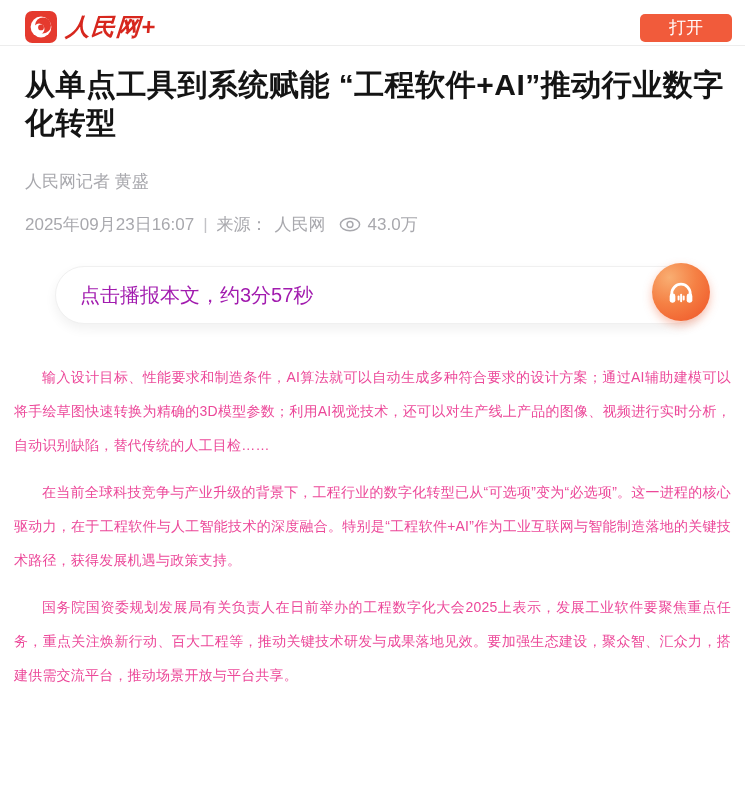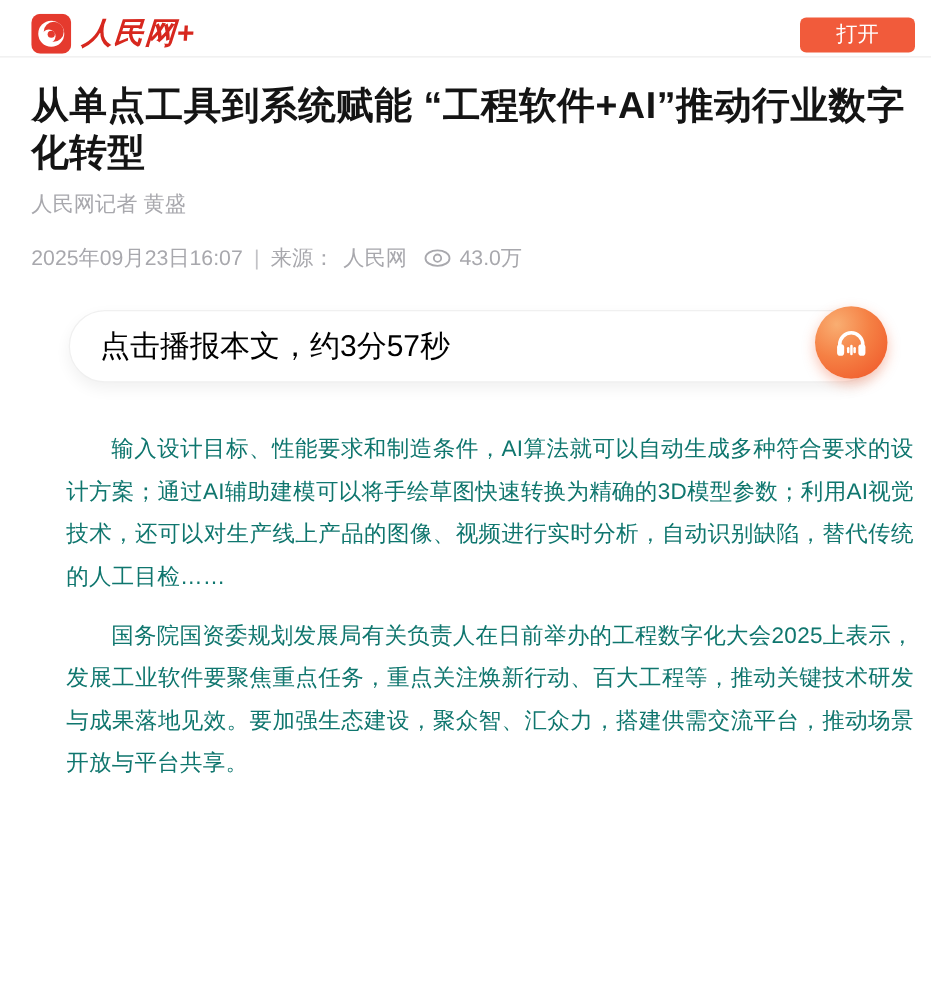--- a/index.html
+++ b/index.html
@@ -31,59 +31,58 @@
     font-family:inherit;
   }
 
   
   .article-head { padding:0 20px 0 25px; }
   .title {
     margin-top:20px;
     font-size:30px; line-height:38px; font-weight:700; color:#141414;
     letter-spacing:0.5px;
   }
-  .author { margin-top:10px; font-size:17px; color:#a8a8ad; }
+  .author { margin-top:28px; font-size:17px; color:#a8a8ad; }
   .meta {
     margin-top:20px; font-size:17px; color:#a8a8ad;
     display:flex; align-items:center; gap:7px;
   }
   .meta .sep { color:#c2c2c6; padding:0 2px; }
   .eye-icon { display:inline-block; margin-left:6px; }
 
   
   .audio {
     position:relative;
     margin:30px 42px 0 55px;
     height:58px;
     background:#fff;
     border:1px solid #f0f0f0;
     border-radius:29px;
     box-shadow:0 5px 12px rgba(0,0,0,0.06);
     display:flex; align-items:center;
     padding-left:24px;
     cursor:pointer;
   }
-  .audio-label { font-size:24px; color:#000000; }
+  .audio-label { font-size:20px; color:#a21caf; }
   .audio-btn {
     position:absolute; right:-8px; top:-4px;
     width:58px; height:58px; border-radius:50%;
     background:radial-gradient(circle at 30% 25%, #f9ae72 0%, #f58044 45%, #ef5226 100%);
     box-shadow:0 4px 10px rgba(239,82,38,0.35);
     display:flex; align-items:center; justify-content:center;
     border:none; cursor:pointer;
   }
 
   
   .article-body { margin-top:36px; padding:0 14px; }
   .article-body p {
-    font-size:18px; line-height:34px; color:#0f766e;
+    font-size:14px; line-height:34px; color:#ec4899;
     text-align:justify; text-indent:2em;
     margin-bottom:13px;
     letter-spacing:0.2px;
-    margin-left:39px;
   }
   .article-body p:last-child { margin-bottom:0; }
 </style>
 </head>
 <body>
 
 <div class="header">
   <div class="brand">
     <svg class="logo-square" viewBox="0 0 40 40">
       <rect width="40" height="40" rx="9" fill="#e53a2e"></rect>
@@ -122,14 +121,15 @@
       <rect x="32" y="26" width="8" height="13" rx="3.5" fill="#ffffff"></rect>
       <rect x="19.2" y="29" width="2.8" height="7" rx="1.4" fill="#ffffff"></rect>
       <rect x="22.8" y="26.5" width="2.8" height="12" rx="1.4" fill="#ffffff"></rect>
       <rect x="26.4" y="29" width="2.8" height="7" rx="1.4" fill="#ffffff"></rect>
     </svg>
   </button>
 </div>
 
 <div class="article-body">
   <p>输入设计目标、性能要求和制造条件，AI算法就可以自动生成多种符合要求的设计方案；通过AI辅助建模可以将手绘草图快速转换为精确的3D模型参数；利用AI视觉技术，还可以对生产线上产品的图像、视频进行实时分析，自动识别缺陷，替代传统的人工目检……</p>
+  <p>在当前全球科技竞争与产业升级的背景下，工程行业的数字化转型已从“可选项”变为“必选项”。这一进程的核心驱动力，在于工程软件与人工智能技术的深度融合。特别是“工程软件+AI”作为工业互联网与智能制造落地的关键技术路径，获得发展机遇与政策支持。</p>
   <p>国务院国资委规划发展局有关负责人在日前举办的工程数字化大会2025上表示，发展工业软件要聚焦重点任务，重点关注焕新行动、百大工程等，推动关键技术研发与成果落地见效。要加强生态建设，聚众智、汇众力，搭建供需交流平台，推动场景开放与平台共享。</p>
 </div>
 
 </body></html>

